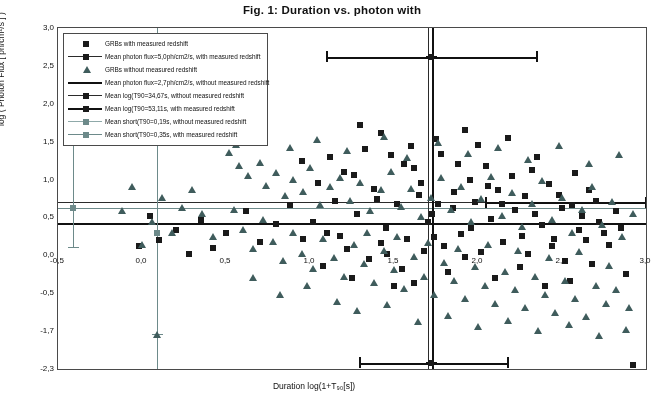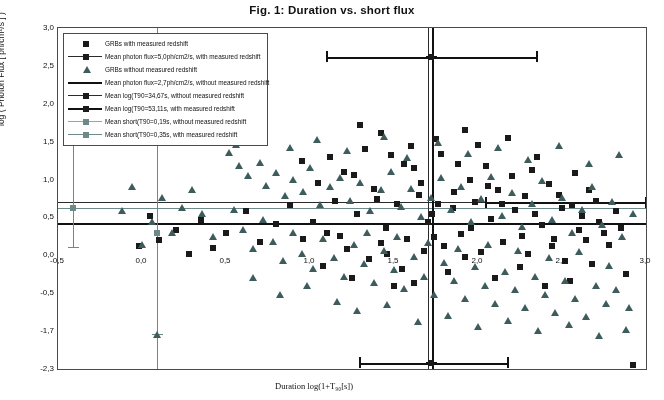--- a/index.html
+++ b/index.html
@@ -79,21 +79,20 @@
     transform:rotate(-90deg);
     transform-origin:0 0;
     white-space:nowrap;
   }
   #xlabel{
     position:absolute;
     left:0;width:628px;
     top:381px;
     text-align:center;
     font-size:8.5px;
-    font-family:Liberation Serif, serif;
   }
   
   #legend{
     position:absolute;
     left:63px;top:33px;
     width:205px;
     border:1px solid #4a4a4a;
     background:#ffffff;
     padding:3px 4px 4px 4px;
     box-sizing:border-box;
@@ -132,21 +131,21 @@
   .leg-key .kline.grayThin{border-top:1px solid #8fa9a9;}
   .leg-key .kmid{
     position:absolute;left:15px;top:2.5px;
     width:6px;height:6px;background:#1a1a1a;
   }
   .leg-key .kmid.gray{background:#6d8a8a;}
 </style>
 </head>
 <body>
 
-<div id="title">Fig. 1: Duration vs. short flux</div>
+<div id="title">Fig. 1: Duration vs. photon with</div>
 
 <div id="plot">
     <div class="hline" style="top: 174.289px;"></div>
     <div class="hline thick" style="top: 194.749px;"></div>
     <div class="hline gray" style="top: 180.351px;"></div>
     <div class="vline thick" style="left: 373.8px;"></div>
     <div class="vline" style="left: 369.6px;"></div>
     <div class="vline gray" style="left: 99.12px;"></div>
     <div class="vline thick" style="left: 373.8px; top: 28.7956px; height: 306.142px;"></div>
     <div class="cap-h" style="left: 368.3px; top: 334.938px;"></div>

